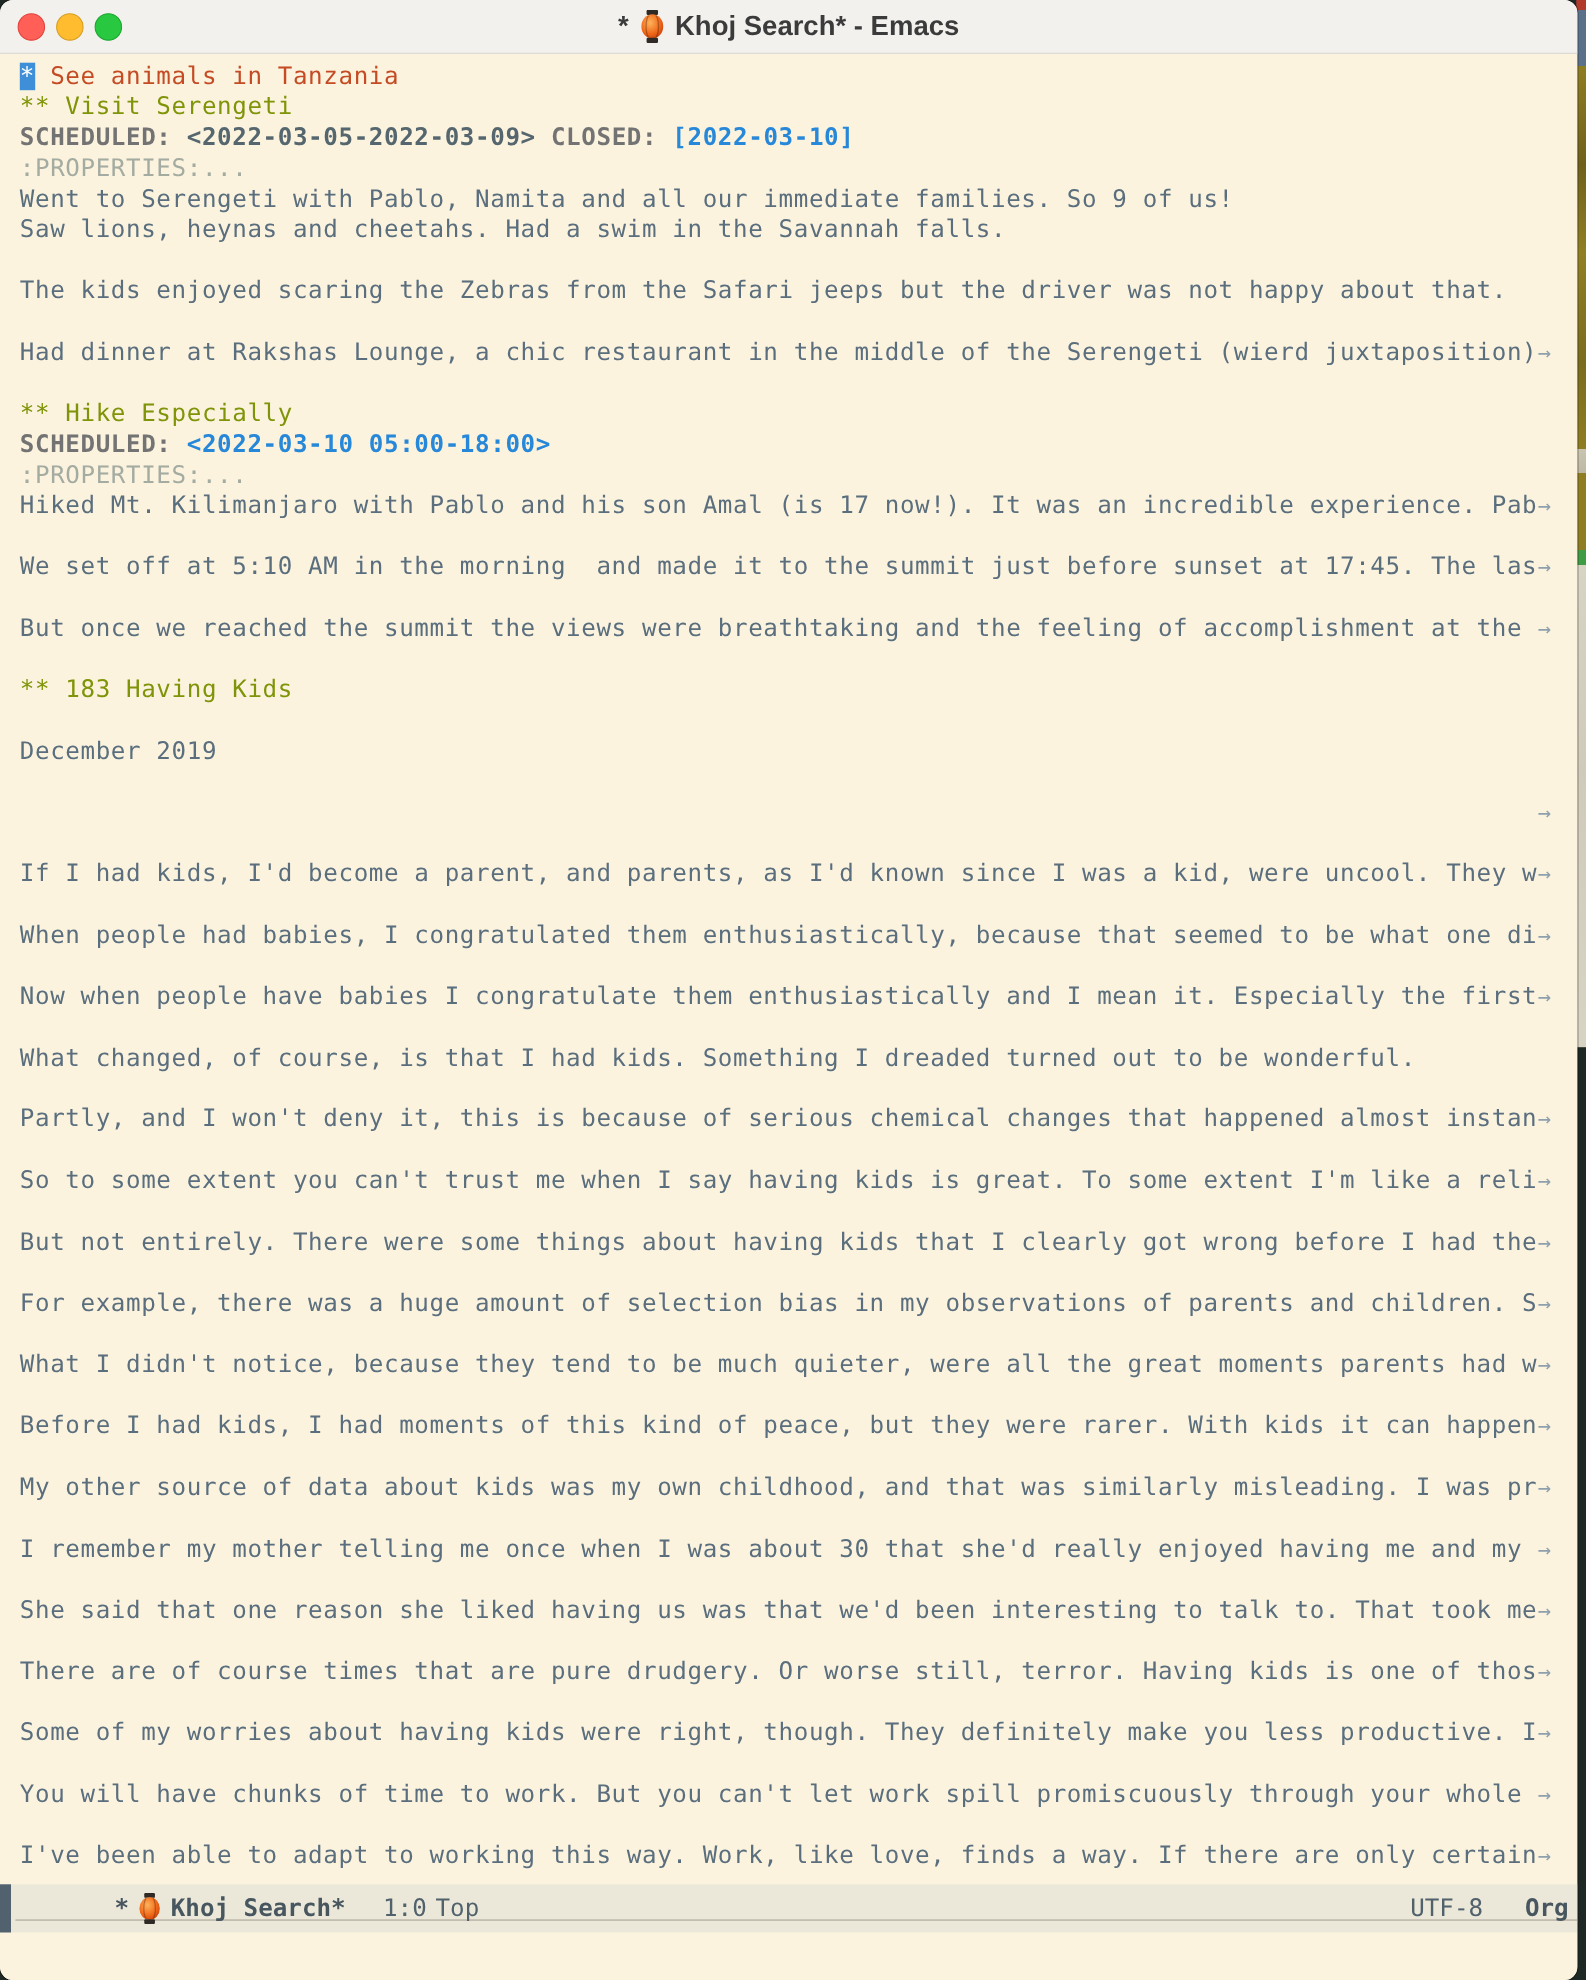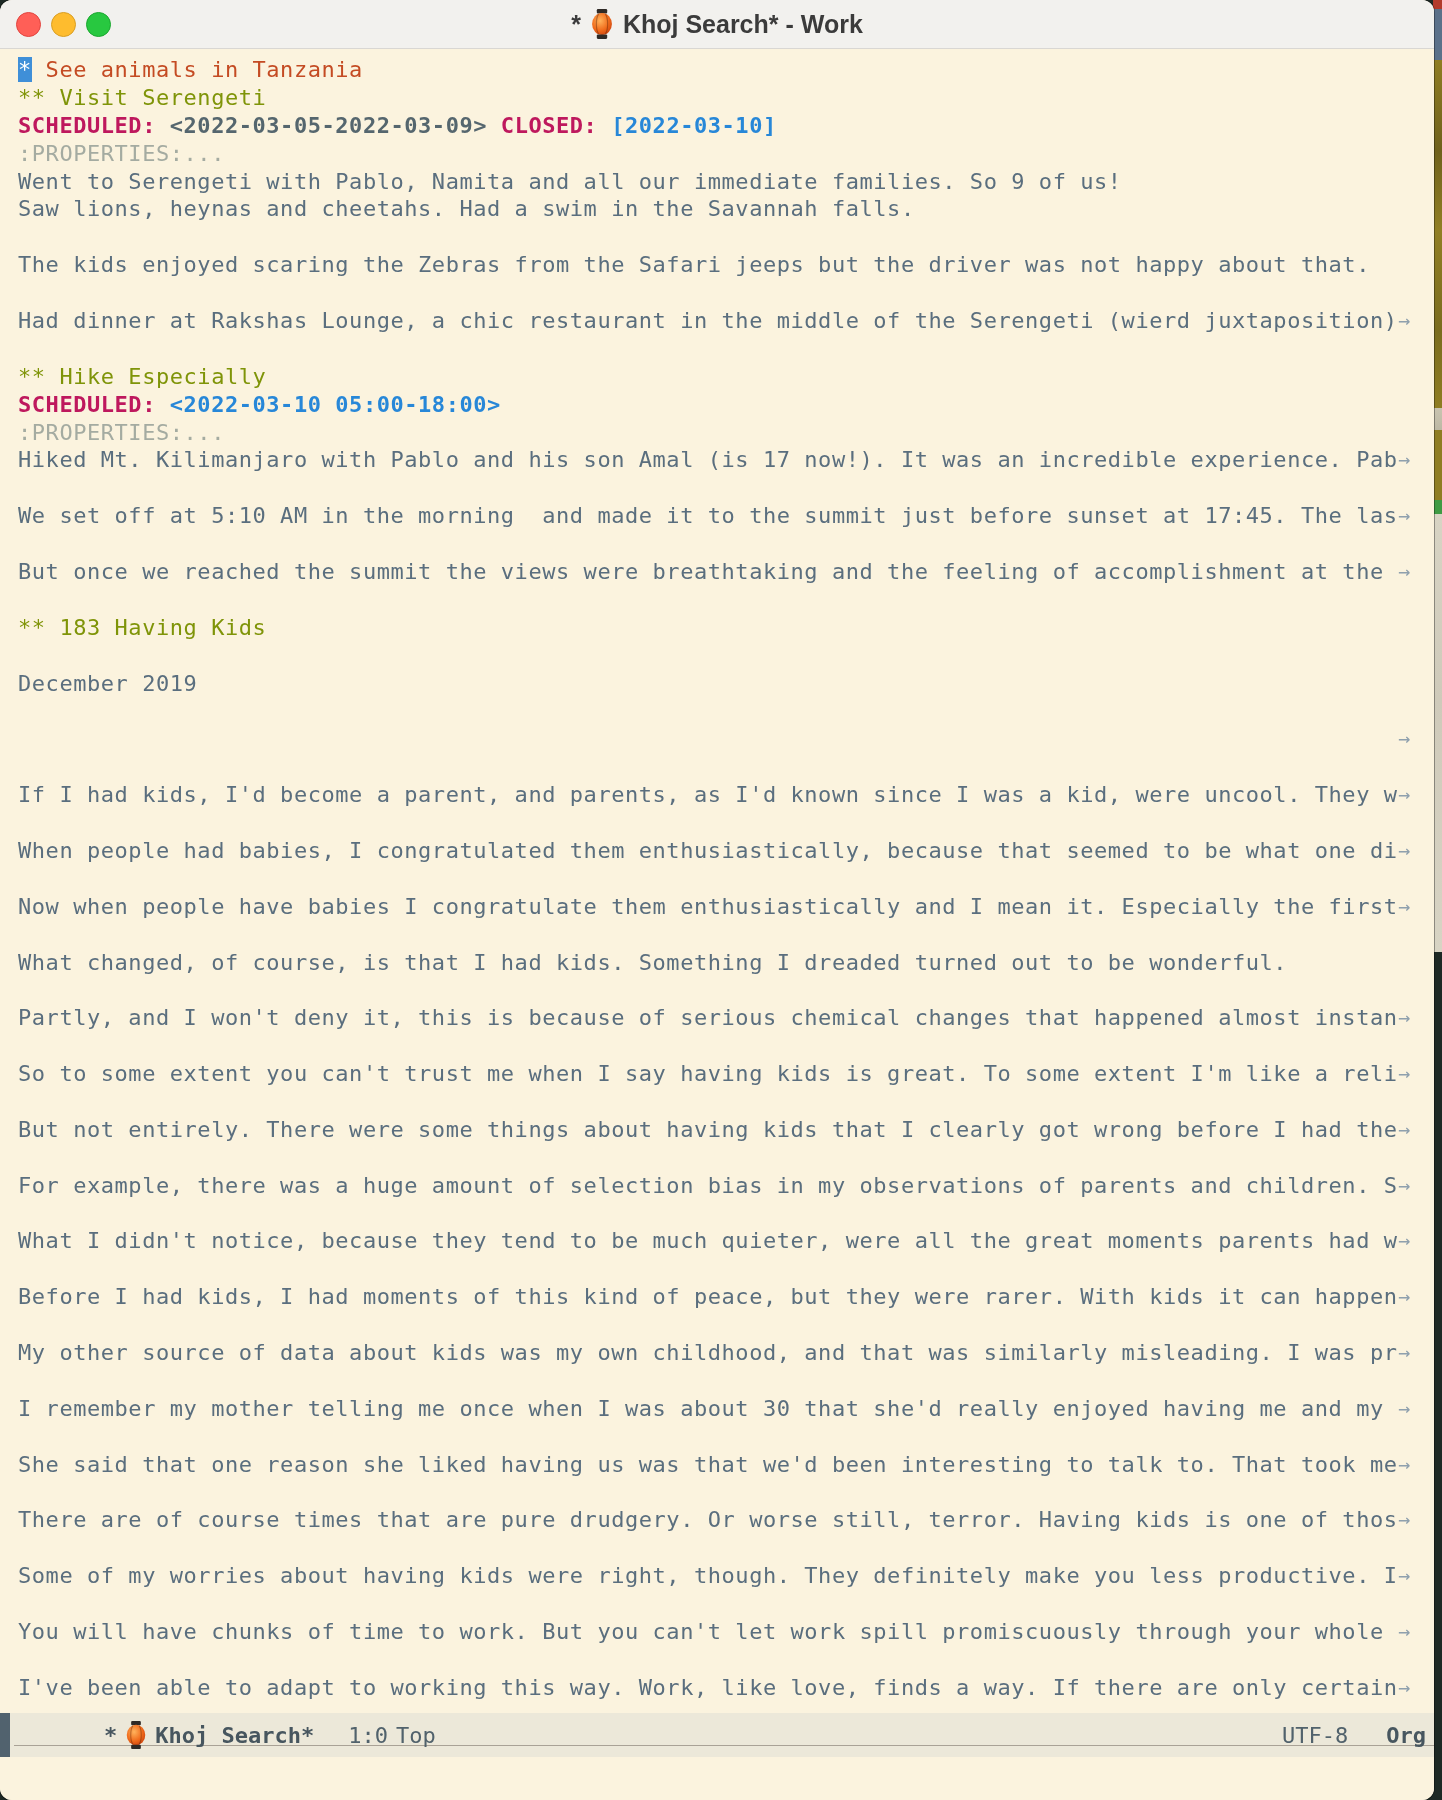--- a/index.html
+++ b/index.html
@@ -49,21 +49,21 @@
   .line{
     position:relative;height:27.9px;line-height:27.9px;
     padding-left:18px;padding-right:34px;
     font-size:22px;letter-spacing:0.55px;white-space:pre;overflow:hidden;
     color:#5a6e7e;
   }
   .f-h1{color:#c44b23;}
   .f-h2{color:#7f9408;}
   .f-body{color:#5a6e7e;margin-top:43px;}
   .f-drawer{color:#a4aba1;}
-  .f-kw{color:#be185d;font-weight:bold;}
+  .f-kw{color:#737373;font-weight:bold;}
   .f-tsdark{color:#55666e;font-weight:bold;}
   .f-tsblue{color:#2787d8;font-weight:bold;}
   .f-cursor{background:#3f8fd8;color:#ffffff;}
   .trunc-arrow{
     position:absolute;right:6px;top:0;height:27.9px;line-height:27.9px;
     color:#8fa0ad;font-size:20px;letter-spacing:0;
   }
   
   .modeline{
     position:absolute;left:0;top:1713px;width:1434px;height:44px;
@@ -112,21 +112,21 @@
               <stop offset="60%" stop-color="#f0691a"></stop>
               <stop offset="100%" stop-color="#c53d0c"></stop>
           </radialGradient>
         </defs>
         <rect x="5.5" y="0" width="9" height="4" rx="1" fill="#2f2a26"></rect>
         <ellipse cx="10" cy="13" rx="8.6" ry="9.6" fill="url(#lg1)"></ellipse>
         <path d="M7 4.5 C4.5 8 4.5 18 7 21.5" stroke="rgba(60,20,0,.35)" stroke-width="1" fill="none"></path>
         <path d="M13 4.5 C15.5 8 15.5 18 13 21.5" stroke="rgba(60,20,0,.35)" stroke-width="1" fill="none"></path>
         <rect x="5.5" y="22" width="9" height="4" rx="1" fill="#2f2a26"></rect>
       </svg>
-      <span>Khoj Search* - Work</span>
+      <span>Khoj Search* - Emacs</span>
     </div>
   </div>
 
   <div class="buffer" id="buffer">
       <div class="line"><span class="f-cursor">*</span><span class="f-h1"> See animals in Tanzania</span></div>
       <div class="line"><span class="f-h2">** Visit Serengeti</span></div>
       <div class="line"><span class="f-kw">SCHEDULED: </span><span class="f-tsdark">&lt;2022-03-05-2022-03-09&gt;</span><span class="f-body"> </span><span class="f-kw">CLOSED: </span><span class="f-tsblue">[2022-03-10]</span></div>
       <div class="line"><span class="f-drawer">:PROPERTIES:...</span></div>
       <div class="line"><span class="f-body">Went to Serengeti with Pablo, Namita and all our immediate families. So 9 of us!</span></div>
       <div class="line"><span class="f-body">Saw lions, heynas and cheetahs. Had a swim in the Savannah falls.</span></div>

